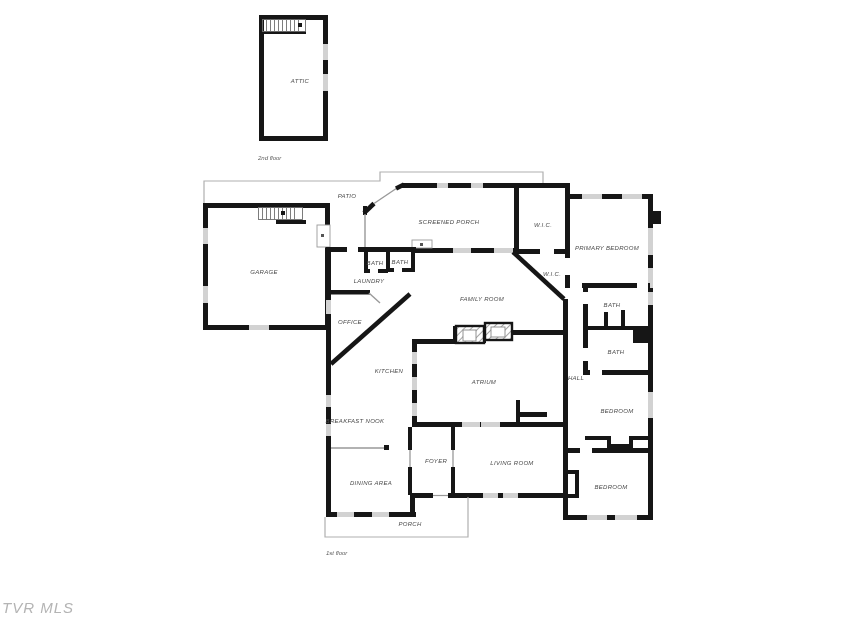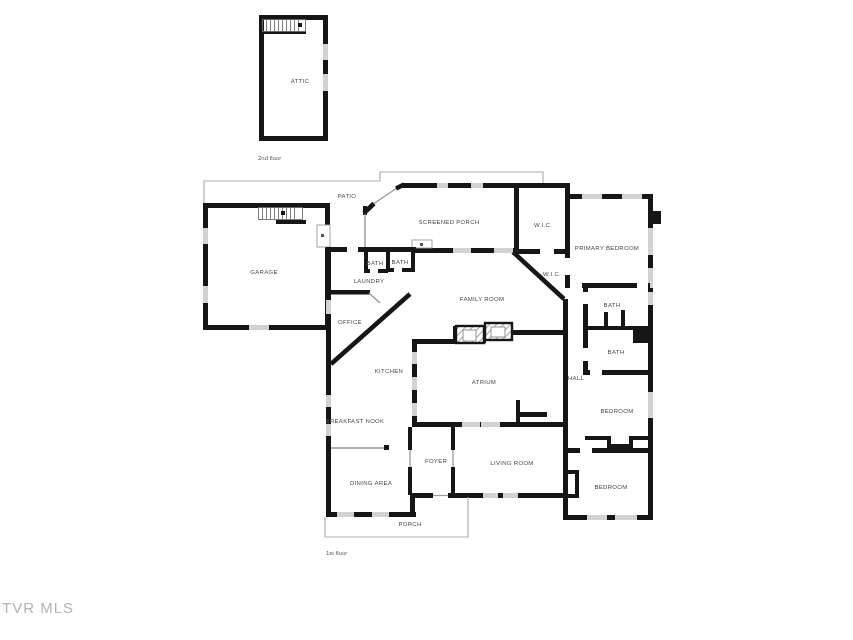--- a/index.html
+++ b/index.html
@@ -1,17 +1,17 @@
 <!DOCTYPE html>
 <html><head>
 <meta charset="utf-8">
 <style>
   html,body{margin:0;padding:0;background:#fff;}
   .canvas{position:relative;width:833px;height:640px;background:#ffffff;overflow:hidden;
-          font-family:"Liberation Sans",sans-serif;}
+          font-family:"Liberation Sans",sans-serif;font-style:italic;}
   svg{position:absolute;left:0;top:0;}
   .room-label{position:absolute;transform:translate(-50%,-50%);font-size:6px;line-height:6px;
               color:#4a4a4a;letter-spacing:.3px;white-space:nowrap;}
   .floor-label{position:absolute;font-size:6px;line-height:6px;color:#5a5a5a;white-space:nowrap;}
   .watermark{position:absolute;left:2px;top:599px;font-size:15px;color:#b4b4b4;
              letter-spacing:1px;white-space:nowrap;}
   .disclaimer{position:absolute;left:20px;right:0;top:611px;text-align:center;
               font-family:"Liberation Serif",serif;font-size:10px;color:#9a9a9a;
               letter-spacing:.7px;white-space:nowrap;}
 </style>

